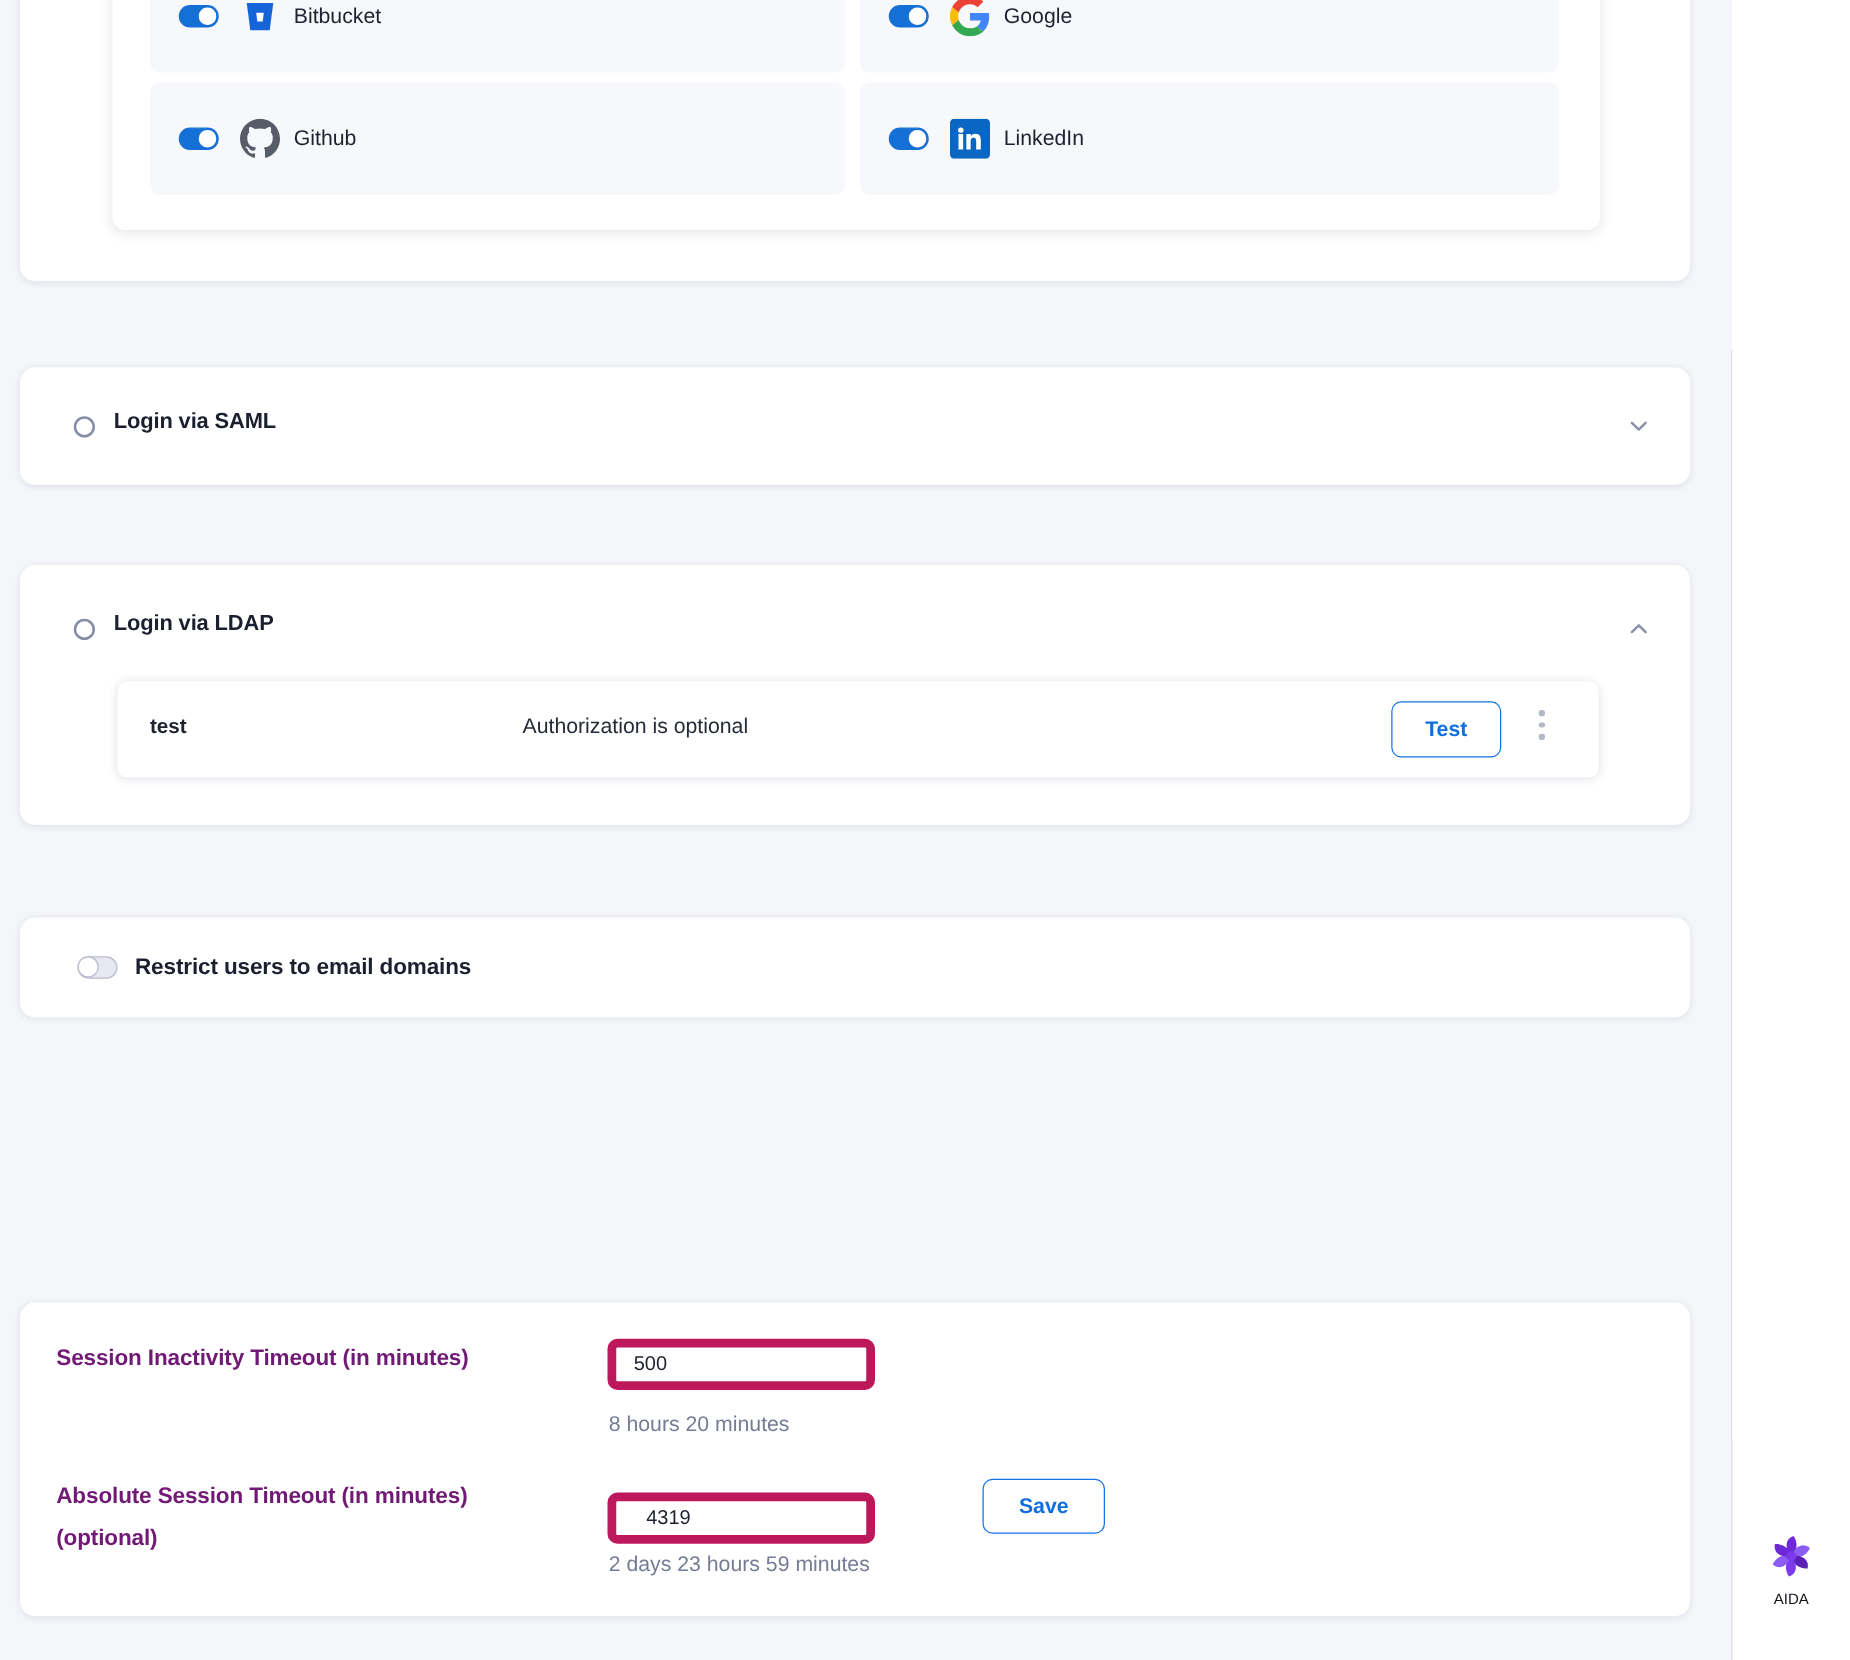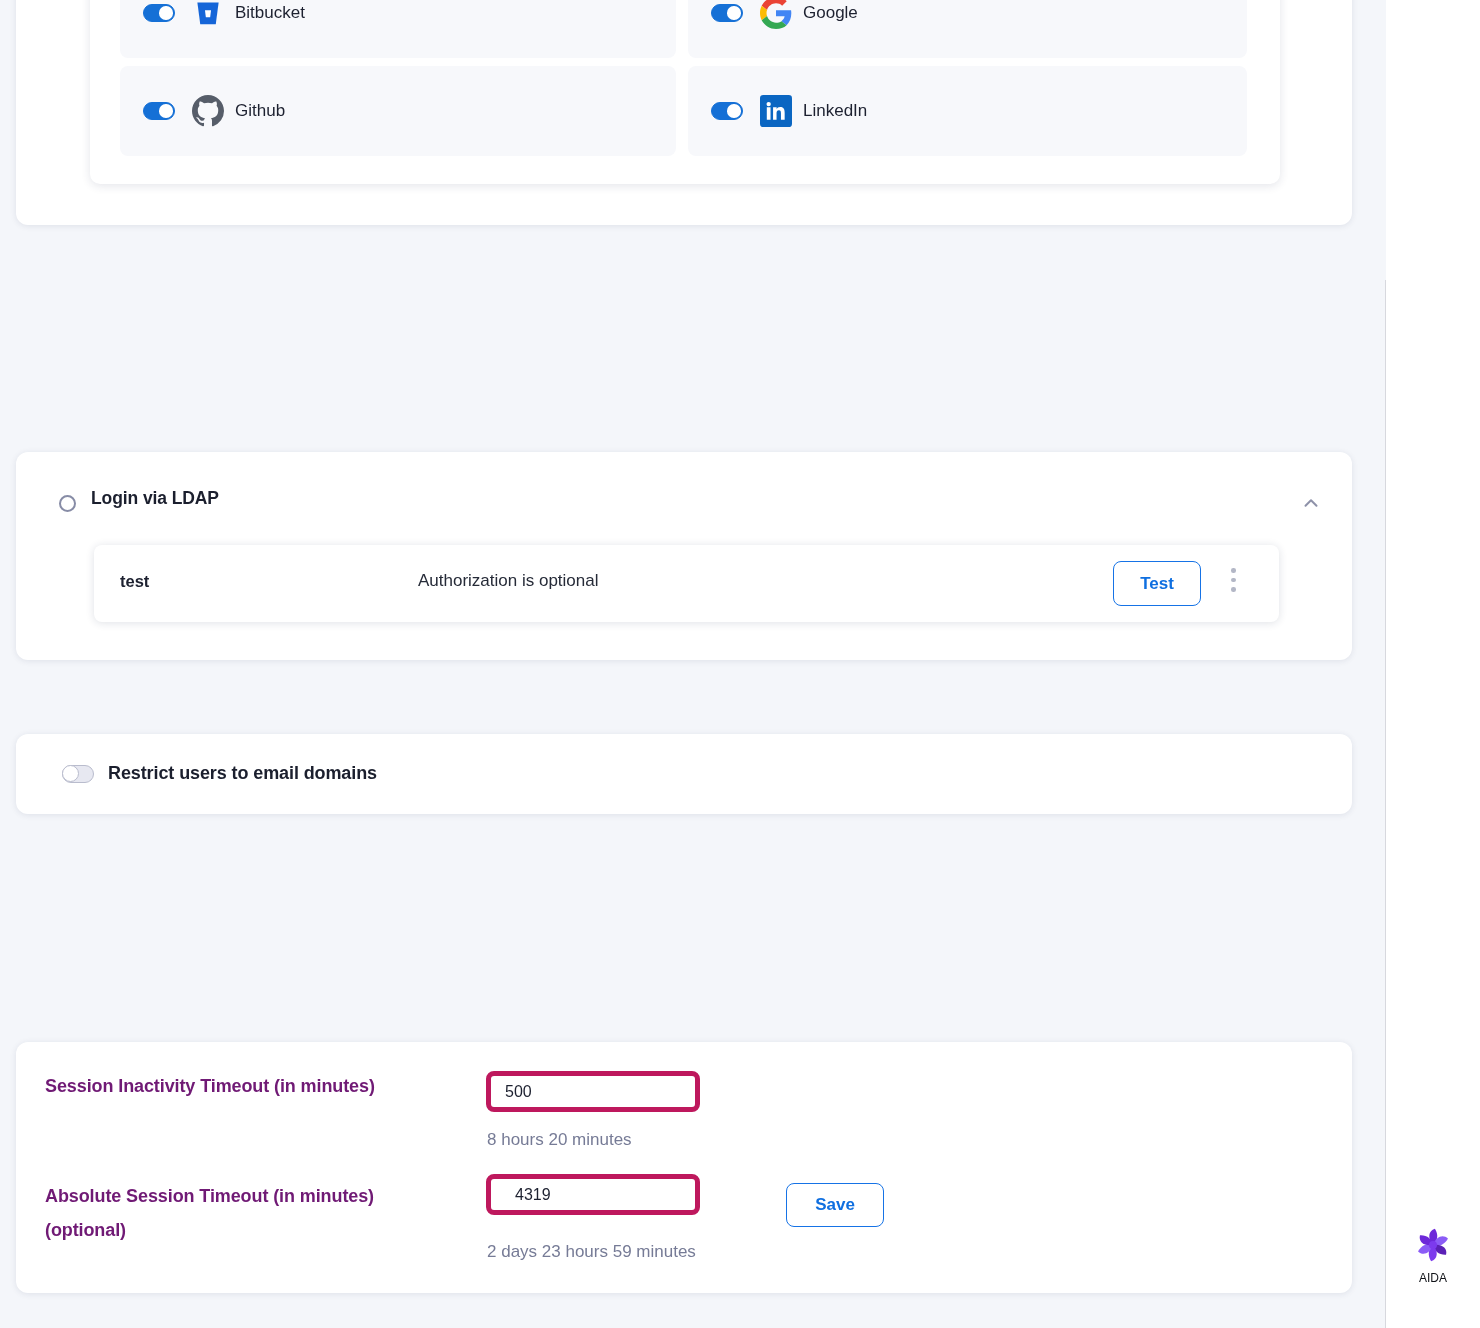--- a/index.html
+++ b/index.html
@@ -67,21 +67,21 @@
   
   .row-toggle { position:absolute; left:46px; }
   .row-label { position:absolute; left:92px; font-size:18px; font-weight:700;
     color:#1b1f2e; letter-spacing:-0.1px; }
   .info-icon { position:absolute; left:317px; top:-2px; width:16px; height:16px; cursor:pointer; }
 
   
   .sess-label { position:absolute; left:29px; font-size:18px; font-weight:700;
     color:#701a75; line-height:34px; letter-spacing:-0.1px; }
   .sess-input { position:absolute; left:470px; width:214px; height:41px;
-    border:5px solid #be185d; border-radius:8px; background:#ffffff;
+    border:7px solid #be185d; border-radius:8px; background:#ffffff;
     font-family:"Liberation Sans",sans-serif; font-size:16px; color:#1d2130;
     padding:0 0 0 14px; outline:none; }
   .sess-helper { position:absolute; left:471px; font-size:17px; color:#767b96; }
   .save-btn { left:742px; top:141px; width:98px; height:44px;margin-left:28px; }
 
   
   .gutter { position:absolute; left:1386px; top:0; width:94px; height:1150px;
     background:#ffffff; }
   .aida { position:absolute; left:22px; top:1226px; width:50px; text-align:center;
     cursor:pointer; }
@@ -144,20 +144,27 @@
               <rect width="24" height="24" rx="2.5" fill="#0a66c2"></rect>
               <path fill="#ffffff" d="M5.1 9.2h2.8v9.3H5.1zM6.5 5.2a1.63 1.63 0 1 1 0 3.26 1.63 1.63 0 0 1 0-3.26zM9.8 9.2h2.68v1.27h.04c.37-.7 1.28-1.44 2.64-1.44 2.82 0 3.34 1.86 3.34 4.27v5.2h-2.79v-4.61c0-1.1-.02-2.51-1.53-2.51-1.53 0-1.77 1.2-1.77 2.43v4.69H9.8z"></path>
             </svg>
         </span>
         <span class="plabel">LinkedIn</span>
       </div>
 
     </div>
   </section>
 
+  <section class="card saml-card">
+    <span class="radio" style="top:39px;"></span>
+    <span class="section-title" style="top:32px;">Login via SAML</span>
+    <svg class="chev" style="top:36px;" viewBox="0 0 24 24">
+        <path d="M6 9l6 6 6-6" fill="none" stroke="#8e92a9" stroke-width="2.2" stroke-linecap="round" stroke-linejoin="round"></path>
+      </svg>
+  </section>
 
   <section class="card ldap-card">
     <span class="radio" style="top:43px;"></span>
     <span class="section-title" style="top:36px;">Login via LDAP</span>
     <svg class="chev" style="top:40px;" viewBox="0 0 24 24">
         <path d="M6 15l6-6 6 6" fill="none" stroke="#8e92a9" stroke-width="2.2" stroke-linecap="round" stroke-linejoin="round"></path>
       </svg>
 
     <div class="ldap-row">
       <span class="ldap-name">test</span>
@@ -181,21 +188,21 @@
 
   <section class="card session-card">
     <span class="sess-label" style="top:27px;">Session Inactivity Timeout (in minutes)</span>
     <input class="sess-input" style="top: 29px;" type="text" value="500">
     <span class="sess-helper" style="top:88px;">8 hours 20 minutes</span>
 
     <div class="sess-label" style="top:137px;">
       <div>Absolute Session Timeout (in minutes)</div>
       <div>(optional)</div>
     </div>
-    <input class="sess-input" style="top: 132px; padding-left: 24px;" type="text" value="4319">
+    <input class="sess-input" style="top: 152px; padding-left: 24px;" type="text" value="4319">
     <button class="btn-outline save-btn">Save</button>
     <span class="sess-helper" style="top:200px;">2 days 23 hours 59 minutes</span>
   </section>
 
   <div class="v-divider"></div>
 </div>
 
 <div class="gutter">
   <div class="aida">
     <svg width="38" height="38" viewBox="0 0 40 40">

